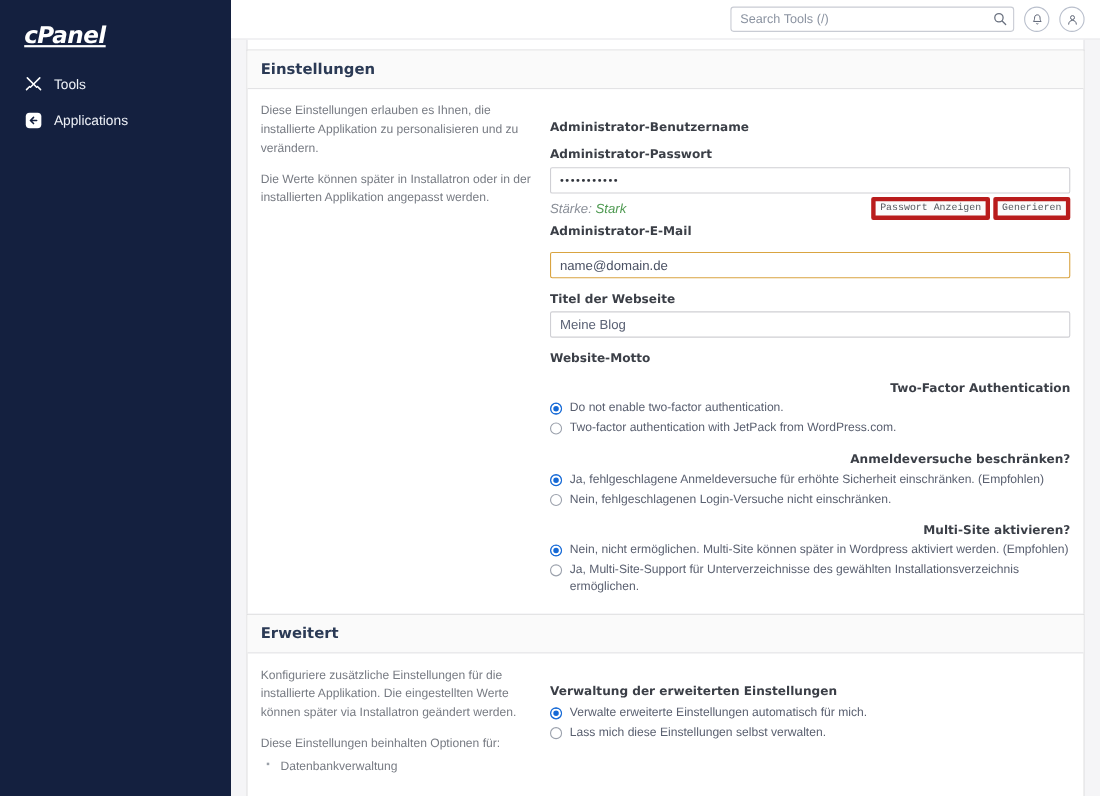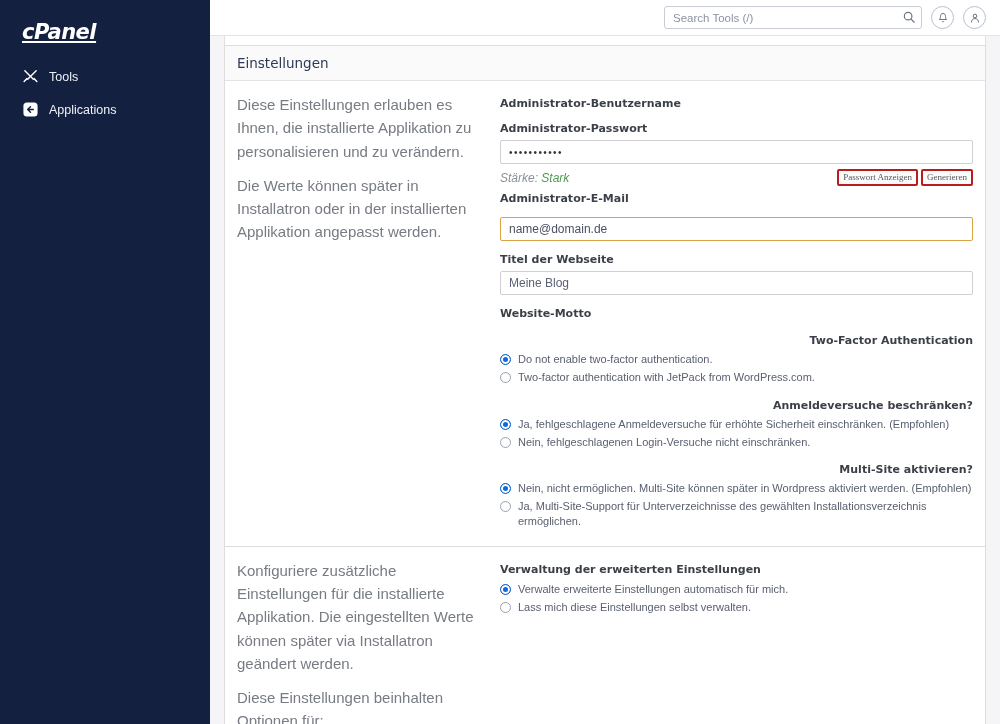--- a/index.html
+++ b/index.html
@@ -112,31 +112,31 @@
   }
   .panel:last-of-type { border-bottom: 1px solid #dededf; }
   .panel-head {
     background: #fafafa;
     border-bottom: 1px solid #e3e3e5;
     padding: 9px 12px 9px 12px;
   }
   .panel-title {
     font-family: "DejaVu Sans", sans-serif;
     font-size: 13.5px;
-    font-weight: normal;
+    font-weight: bold;
     color: #2b3a55;
   }
   .panel-body {
     display: flex;
     padding: 12px 10px 14px 10px;
   }
   .col-left {
     width: 265px; min-width: 265px;
     padding: 0 10px 0 2px;
-    font-size: 15px;
+    font-size: 11px;
     line-height: 1.55;
     color: #777b83;
   }
   .col-left p { margin: 0 0 11px 0; }
   .col-left ul {
     margin: 3px 0 0 0;
     padding-left: 16px;
     list-style: none;
   }
   .col-left li {
@@ -150,21 +150,21 @@
     color: #9aa0a8; font-size: 9px;
   }
   .col-right { flex: 1; padding-right: 2px; }
 
   
   .field-label {
     font-family: "DejaVu Sans", sans-serif;
     font-size: 11px;
     font-weight: bold;
     color: #3b3f47;
-    margin: 4px 0 5px 0;
+    margin: 16px 0 5px 0;
   }
   .field-label.spaced { margin-top: 12px; }
   .text-input {
     width: 100%; height: 24px;
     border: 1px solid #cfcfd4;
     border-radius: 2px;
     background: #fff;
     font-family: "Liberation Sans", sans-serif;
     font-size: 12px;
     color: #5b6275;
@@ -185,25 +185,25 @@
 
   .meta-row {
     display: flex; align-items: center;
     justify-content: space-between;
     margin-top: 5px; height: 17px;
   }
   .strength { font-size: 12px; color: #8a8f98; font-style: italic; }
   .strength b { font-weight: normal; color: #4f9a52; }
   .mini-btns { display: flex; gap: 3px; }
   .mini-btn {
-    font-family: Liberation Serif, serif;
+    font-family: Liberation Mono, monospace;
     font-size: 9px;
     color: #55595f;
     background: #fbfbfb;
-    border: 2px solid #b91c1c;
+    border: 4px solid #b91c1c;
     border-radius: 2px;
     padding: 2px 4px;
     line-height: 1.05;
     cursor: pointer;
     white-space: nowrap;
   }
 
   
   .group-label {
     font-family: "DejaVu Sans", sans-serif;
@@ -362,20 +362,23 @@
             <label class="radio-row">
               <span class="radio"></span>
               <span class="radio-text">Ja, Multi-Site-Support für Unterverzeichnisse des gewählten Installationsverzeichnis ermöglichen.</span>
             </label>
 
           </div>
         </div>
       </section>
 
       <section class="panel">
+        <div class="panel-head">
+          <div class="panel-title">Erweitert</div>
+        </div>
         <div class="panel-body" style="padding-bottom:22px">
 
           <div class="col-left">
             <p>Konfiguriere zusätzliche Einstellungen für die installierte Applikation. Die eingestellten Werte können später via Installatron geändert werden.</p>
             <p style="margin-bottom:4px">Diese Einstellungen beinhalten Optionen für:</p>
             <ul>
               <li>Datenbankverwaltung</li>
 
             </ul>
           </div>

